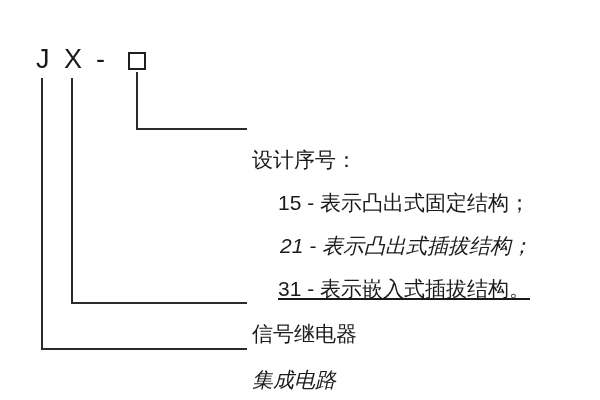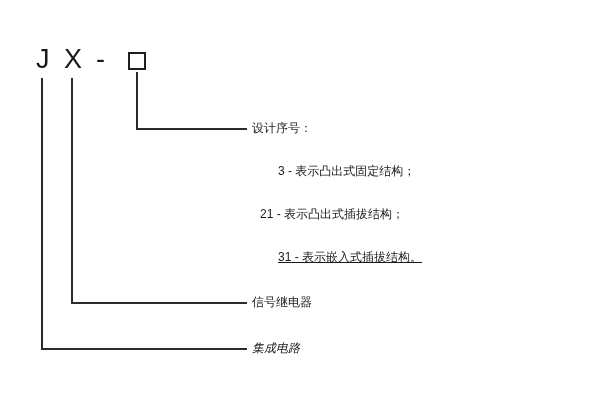--- a/index.html
+++ b/index.html
@@ -34,45 +34,46 @@
     border: 2px solid #1f1f1f;
     background: transparent;
   }
   .conn {
     position: absolute;
     border-left: 2px solid #2b2b2b;
     border-bottom: 2px solid #2b2b2b;
   }
   .lbl {
     position: absolute;
-    font-size: 12px;
+    font-size: 21px;
     color: #1a1a1a;
     white-space: nowrap;
     line-height: 24px;
+    margin-top: 32px;
   }
 </style>
 </head>
 <body>
 
 <div class="stage">
 
   <span class="code-char" style="left:36px; top:46px;">J</span>
   <span class="code-char" style="left:64px; top:46px;">X</span>
   <span class="code-char" style="left:96px; top:46px;">-</span>
   <span class="placeholder-box" style="left:128px; top:52px;"></span>
 
   <div class="conn" style="left:136px; top:72px; width:109px; height:56px;"></div>
   <div class="conn" style="left:71px; top:78px; width:174px; height:224px;"></div>
   <div class="conn" style="left:41px; top:78px; width:204px; height:270px;"></div>
 
   <div class="lbl" style="left:252px; top:116px;">设计序号：</div>
 
-  <div class="lbl" style="left:278px; top:159px;">3 - 表示凸出式固定结构；</div>
+  <div class="lbl" style="left:278px; top:159px;">15 - 表示凸出式固定结构；</div>
 
-  <div class="lbl" style="left:260px; top:202px;">21 - 表示凸出式插拔结构；</div>
+  <div class="lbl" style="left:280px; top:202px;font-style:italic;">21 - 表示凸出式插拔结构；</div>
 
   <div class="lbl" style="left:278px; top:245px;text-decoration:underline;">31 - 表示嵌入式插拔结构。</div>
 
   <div class="lbl" style="left:252px; top:290px;">信号继电器</div>
 
   <div class="lbl" style="left:252px; top:336px;font-style:italic;">集成电路</div>
 
 </div>
 
 </body></html>

